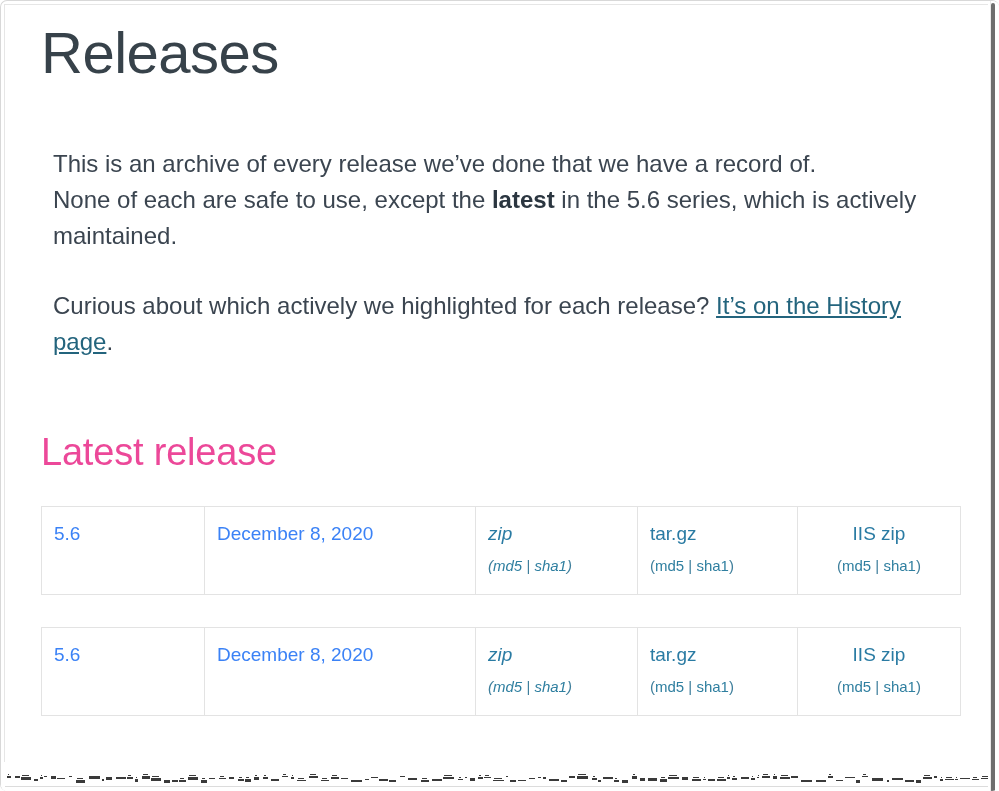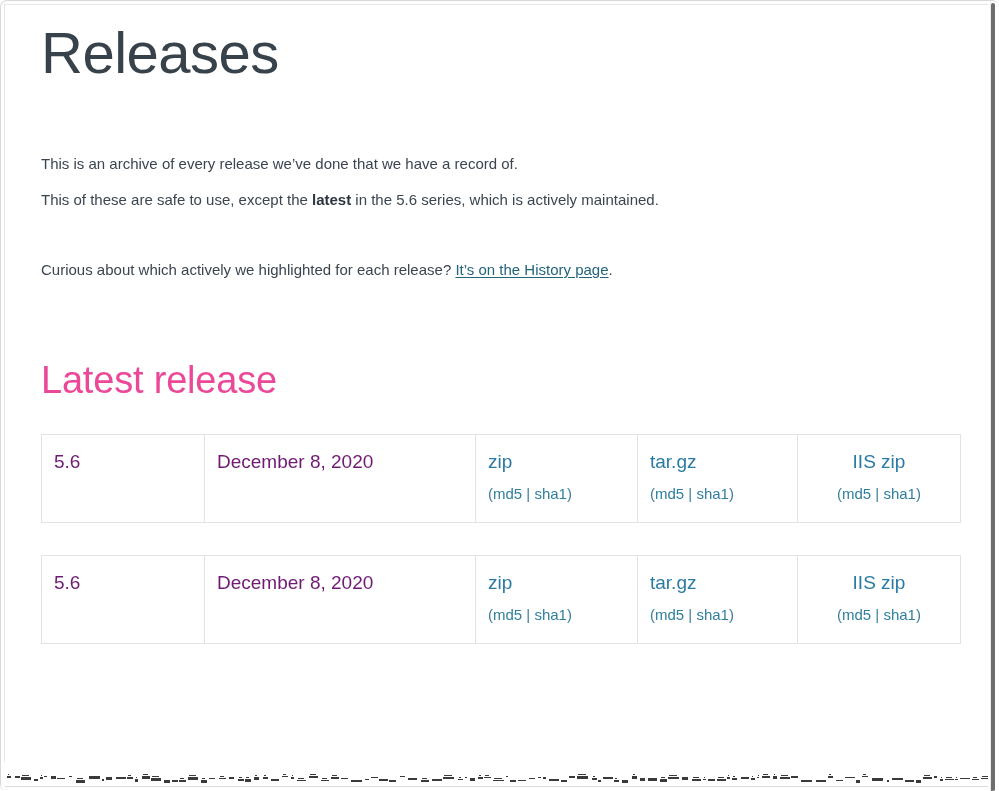--- a/index.html
+++ b/index.html
@@ -67,24 +67,24 @@
   h1.page-title {
     font-size: 58px;
     line-height: 1.05;
     font-weight: 400;
     color: #37424a;
     margin: 22px 0 0 0;
     letter-spacing: -0.5px;
   }
 
   p.body-text {
-    font-size: 15px;
+    font-size: 24px;
     line-height: 36px;
     color: #3b4550;
-    margin: 0;
+    margin: 12px;
     max-width: 910px;
     font-weight: 400;
   }
   p.intro { margin-top: 62px; }
   p.curious { margin-top: 34px; }
 
   .bold { font-weight: 700; color: #2b3640; }
 
   a.inline-link {
     color: #23647d;
@@ -111,27 +111,27 @@
     table-layout: fixed;
   }
   table.release-table td {
     border: 1px solid #e3e3e3;
     vertical-align: top;
     padding: 14px 12px 18px 12px;
     height: 82px;
   }
   td.col-version  { width: 163px; }
   td.col-date     { width: 271px; }
-  td.col-zip      { width: 162px; }
+  td.col-zip      { width: 162px; font-style: italic; }
   td.col-targz    { width: 160px; }
   td.col-iiszip   { width: 163px; text-align: center; }
 
   .cell-plain {
     font-size: 19px;
-    color: #701a75;
+    color: #3b82f6;
     line-height: 26px;
   }
   a.dl-link {
     display: block;
     font-size: 19px;
     line-height: 26px;
     color: #2a7ba3;
     text-decoration: none;
   }
   .hash-line {
@@ -162,21 +162,21 @@
 <div class="page-frame">
 
   <div class="frame-inner-hairline"></div>
 
   <div class="content">
 
     <h1 class="page-title">Releases</h1>
 
     <p class="body-text intro">
       <span>This is an archive of every release we’ve done that we have a record of.</span><br>
-      <span>This of these are safe to use, except the </span><span class="bold">latest</span><span> in the 5.6 series, which is actively maintained.</span>
+      <span>None of each are safe to use, except the </span><span class="bold">latest</span><span> in the 5.6 series, which is actively maintained.</span>
     </p>
 
     <p class="body-text curious">
       <span>Curious about which actively we highlighted for each release? </span><a class="inline-link" href="#">It’s on the History page</a><span>.</span>
     </p>
 
     <h2 class="section-heading latest-release-heading">Latest release</h2>
 
     <table class="release-table">
       <tbody>

